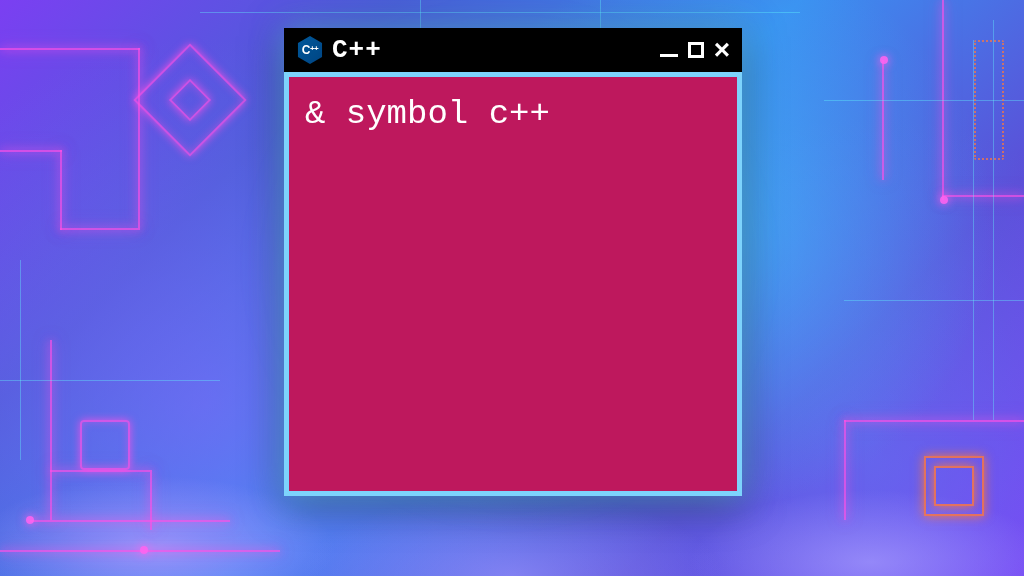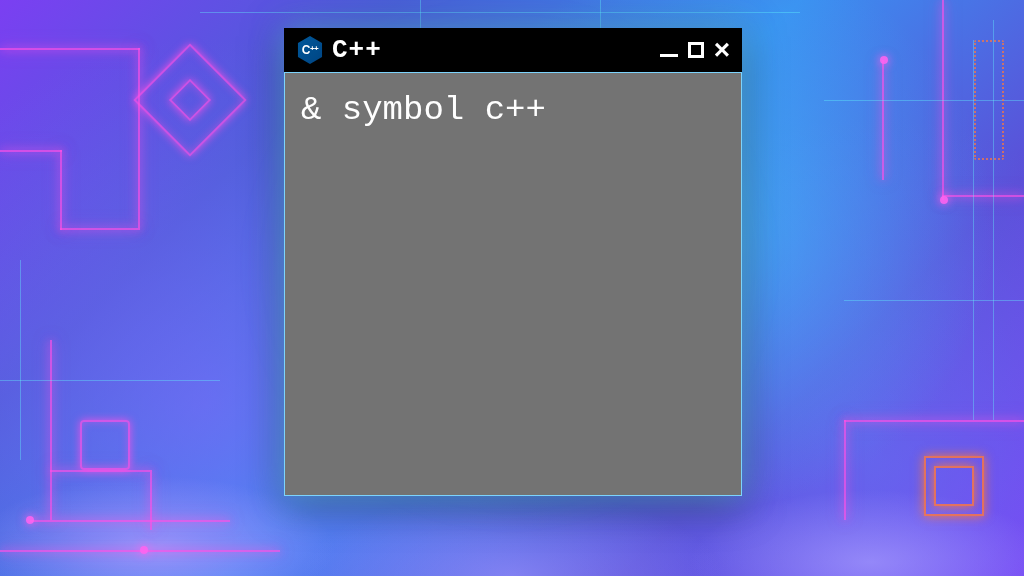--- a/index.html
+++ b/index.html
@@ -156,23 +156,23 @@
       align-items: center;
       justify-content: center;
     }
     
     .ctrl-min { width: 18px; height: 3px; background: #fff; margin-top: 10px; }
     .ctrl-max { width: 16px; height: 16px; border: 3px solid #fff; }
     .ctrl-close { font-weight: bold; font-size: 28px; }
     
     .terminal-body {
       flex: 1;
-      background: #737373;
+      background: #be185d;
       padding: 18px 16px;
-      border: 1px solid #7dd3fc;
+      border: 5px solid #7dd3fc;
     }
     
     .terminal-text {
       color: #fff;
       font-family: 'Courier New', monospace;
       font-size: 34px;
       font-weight: normal;
       letter-spacing: 0px;
     }
   </style>

